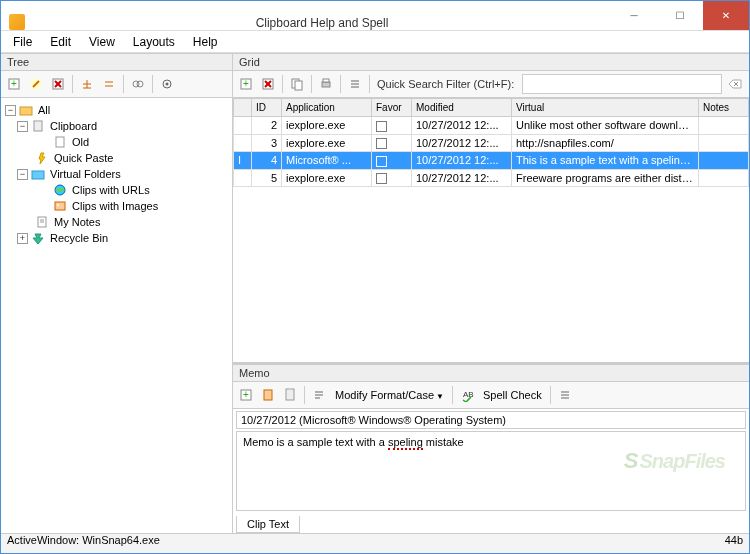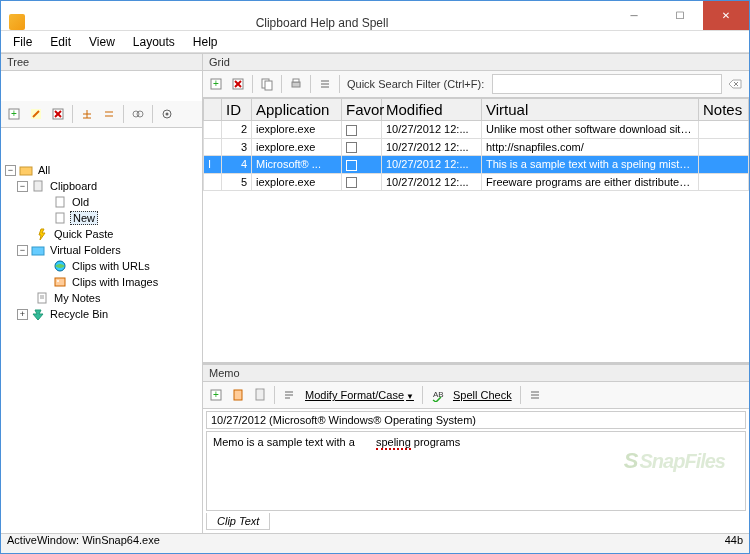--- a/index.html
+++ b/index.html
@@ -7,57 +7,57 @@
 .titlebar { height: 30px; background: #fff; display: flex; align-items: flex-end; border-bottom: 1px solid #ddd; }
 .app-icon { width: 16px; height: 16px; margin: 0 8px; background: linear-gradient(135deg,#f7b731,#f39c12); border-radius: 2px; }
 .title-text { flex: 1; text-align: center; font-size: 12px; color: #333; }
 .win-controls { display: flex; }
 .win-btn { width: 46px; height: 30px; display: flex; align-items: center; justify-content: center; font-size: 10px; font-family: "Segoe UI Symbol"; }
 .win-btn.close { background: #c94a3b; color: #fff; }
 .win-btn.min, .win-btn.max { color: #555; }
 .menubar { height: 22px; display: flex; align-items: center; padding: 0 4px; border-bottom: 1px solid #ddd; gap: 2px; }
 .menu-item { padding: 2px 8px; font-size: 12px; cursor: default; }
 .main-area { flex: 1; display: flex; min-height: 0; }
-.left-pane { width: 202px; display: flex; flex-direction: column; border-right: 1px solid #ccc; gap: 30px; }
+.left-pane { width: 232px; display: flex; flex-direction: column; border-right: 1px solid #ccc; }
 .pane-header { background: #eee; border: 1px solid #ccc; border-left: none; border-right: none; padding: 2px 6px; font-size: 11px; color: #333; }
 .toolbar { display: flex; align-items: center; gap: 2px; padding: 3px; border-bottom: 1px solid #ccc; background: #f8f8f8; }
 .tb-btn { width: 20px; height: 20px; display: inline-flex; align-items: center; justify-content: center; cursor: default; }
 .sep { width: 1px; height: 18px; background: #ccc; margin: 0 2px; }
 .tree-body { flex: 1; overflow: auto; padding: 4px 2px; }
 .tree-node { display: flex; align-items: center; padding: 1px 0; font-size: 11px; white-space: nowrap; }
 .expander { width: 11px; height: 11px; border: 1px solid #999; margin-right: 3px; display: inline-flex; align-items: center; justify-content: center; font-size: 9px; line-height: 1; color: #333; background: #fff; cursor: default; }
 .tree-icon { width: 14px; height: 14px; margin-right: 3px; display: inline-flex; align-items: center; justify-content: center; }
 .tree-label { padding: 0 2px; }
 .tree-label.selected { border: 1px dotted #333; background: #e5f1fb; }
 .indent { display: inline-block; }
 .i1 { width: 14px; } .i2 { width: 32px; } .i3 { width: 50px; }
 .right-pane { flex: 1; display: flex; flex-direction: column; min-width: 0; }
 .grid-toolbar { display: flex; align-items: center; gap: 2px; padding: 3px; border-bottom: 1px solid #ccc; background: #f8f8f8; }
 .search-label { font-size: 11px; margin-left: 3px; color: #333; }
 .search-input { flex: 1; border: 1px solid #ccc; height: 20px; margin-left: 6px; padding: 0 4px; font-size: 11px; background: #fff; }
 .clear-btn { width: 22px; height: 20px; display: flex; align-items: center; justify-content: center; }
 .grid-body { flex: 1; overflow: auto; border-bottom: 1px solid #ccc; }
 table.grid { width: 100%; border-collapse: collapse; table-layout: fixed; }
-.grid th { background: #f0f0f0; border: 1px solid #ccc; padding: 2px 4px; text-align: left; font-weight: normal; font-size: 15px; height: 18px; }
+.grid th { background: #f0f0f0; border: 1px solid #ccc; padding: 2px 4px; text-align: left; font-weight: normal; font-size: 10px; height: 18px; }
 .grid td { border: 1px solid #ddd; padding: 2px 4px; font-size: 11px; overflow: hidden; text-overflow: ellipsis; white-space: nowrap; height: 16px; }
 .grid tr.selected td { background: #3399ff; color: #fff; }
 .grid .num { text-align: right; }
 .chk { width: 11px; height: 11px; border: 1px solid #7a7a7a; display: inline-block; background: #fff; vertical-align: middle; }
 .chk.filled { background: #3399ff; border-color: #fff; }
 .row-marker { font-size: 10px; color: #555; }
 .memo-pane { height: 170px; display: flex; flex-direction: column; border-top: 1px solid #ccc; }
 .memo-toolbar { display: flex; align-items: center; gap: 2px; padding: 3px; border-bottom: 1px solid #ccc; background: #f8f8f8; flex-wrap: nowrap; }
-.tb-label { font-size: 11px; padding: 0 4px; text-decoration: underline; }
+.tb-label { font-size: 11px; padding: 0 4px; }
 .drop-arrow { font-size: 8px; margin-left: 2px; }
 .memo-title-field { border: 1px solid #ccc; margin: 2px 3px; padding: 2px 4px; font-size: 11px; background: #fff; }
 .memo-body { flex: 1; border: 1px solid #ccc; margin: 0 3px 2px; padding: 4px 6px; font-size: 11px; position: relative; background: #fff; overflow: hidden; }
-.spellerr { border-bottom: 2px dotted #c00; margin-left: 18px; }
+.spellerr { border-bottom: 2px dotted #c00; }
 .watermark { position: absolute; right: 20px; top: 16px; font-size: 20px; font-weight: bold; font-style: italic; color: rgba(120,170,90,0.25); letter-spacing: -1px; pointer-events: none; }
 .watermark .sf { color: rgba(120,170,90,0.35); font-size: 22px; margin-right: 2px; }
-.tab-strip { height: 20px; display: flex; align-items: flex-start; padding: 0 3px; font-style: italic; }
+.tab-strip { height: 20px; display: flex; align-items: flex-end; padding: 0 3px; }
 .tab { border: 1px solid #ccc; border-top: none; padding: 2px 10px; font-size: 11px; background: #fff; }
 .statusbar { height: 20px; border-top: 1px solid #ccc; display: flex; align-items: flex-start; padding: 0 6px; font-size: 11px; background: #f4f4f4; justify-content: space-between; }
 svg { display: block; }
 </style>
 </head>
 <body>
 
 <div class="titlebar">
   <div class="app-icon"></div>
   <div class="title-text">Clipboard Help and Spell</div>
@@ -152,29 +152,20 @@
           <span class="tree-label">Clipboard</span>
         </div>
       <div class="tree-node">
           <span class="indent i3"></span>
           <span class="tree-icon">
             <svg width="14" height="12">
               <rect x="3" y="1" width="8" height="10" fill="#fff" stroke="#999"></rect>
             </svg>
           </span>
           <span class="tree-label">Old</span>
-        </div>
-      <div class="tree-node">
-          <span class="indent i3"></span>
-          <span class="tree-icon">
-            <svg width="14" height="12">
-              <rect x="3" y="1" width="8" height="10" fill="#fff" stroke="#999"></rect>
-            </svg>
-          </span>
-          <span class="tree-label selected">New</span>
         </div>
       <div class="tree-node">
           <span class="indent i2"></span>
           <span class="tree-icon">
             <svg width="14" height="12">
               <polygon points="6,1 9,1 7,5 10,5 5,12 6,7 4,7" fill="#fc0" stroke="#c90"></polygon>
             </svg>
           </span>
           <span class="tree-label">Quick Paste</span>
         </div>
@@ -386,21 +377,21 @@
         <div class="tb-btn">
             <svg width="14" height="14">
               <line x1="3" y1="4" x2="11" y2="4" stroke="#666"></line>
               <line x1="3" y1="7" x2="11" y2="7" stroke="#666"></line>
               <line x1="3" y1="10" x2="11" y2="10" stroke="#666"></line>
             </svg>
           </div>
       </div>
       <div class="memo-title-field">10/27/2012 (Microsoft® Windows® Operating System)</div>
       <div class="memo-body">
-        <span>Memo is a sample text with a </span><span class="spellerr">speling</span><span> programs</span>
+        <span>Memo is a sample text with a </span><span class="spellerr">speling</span><span> mistake</span>
         <div class="watermark"><span class="sf">S</span>SnapFiles</div>
       </div>
       <div class="tab-strip">
         <div class="tab">Clip Text</div>
       </div>
     </div>
   </div>
 </div>
 
 <div class="statusbar">

